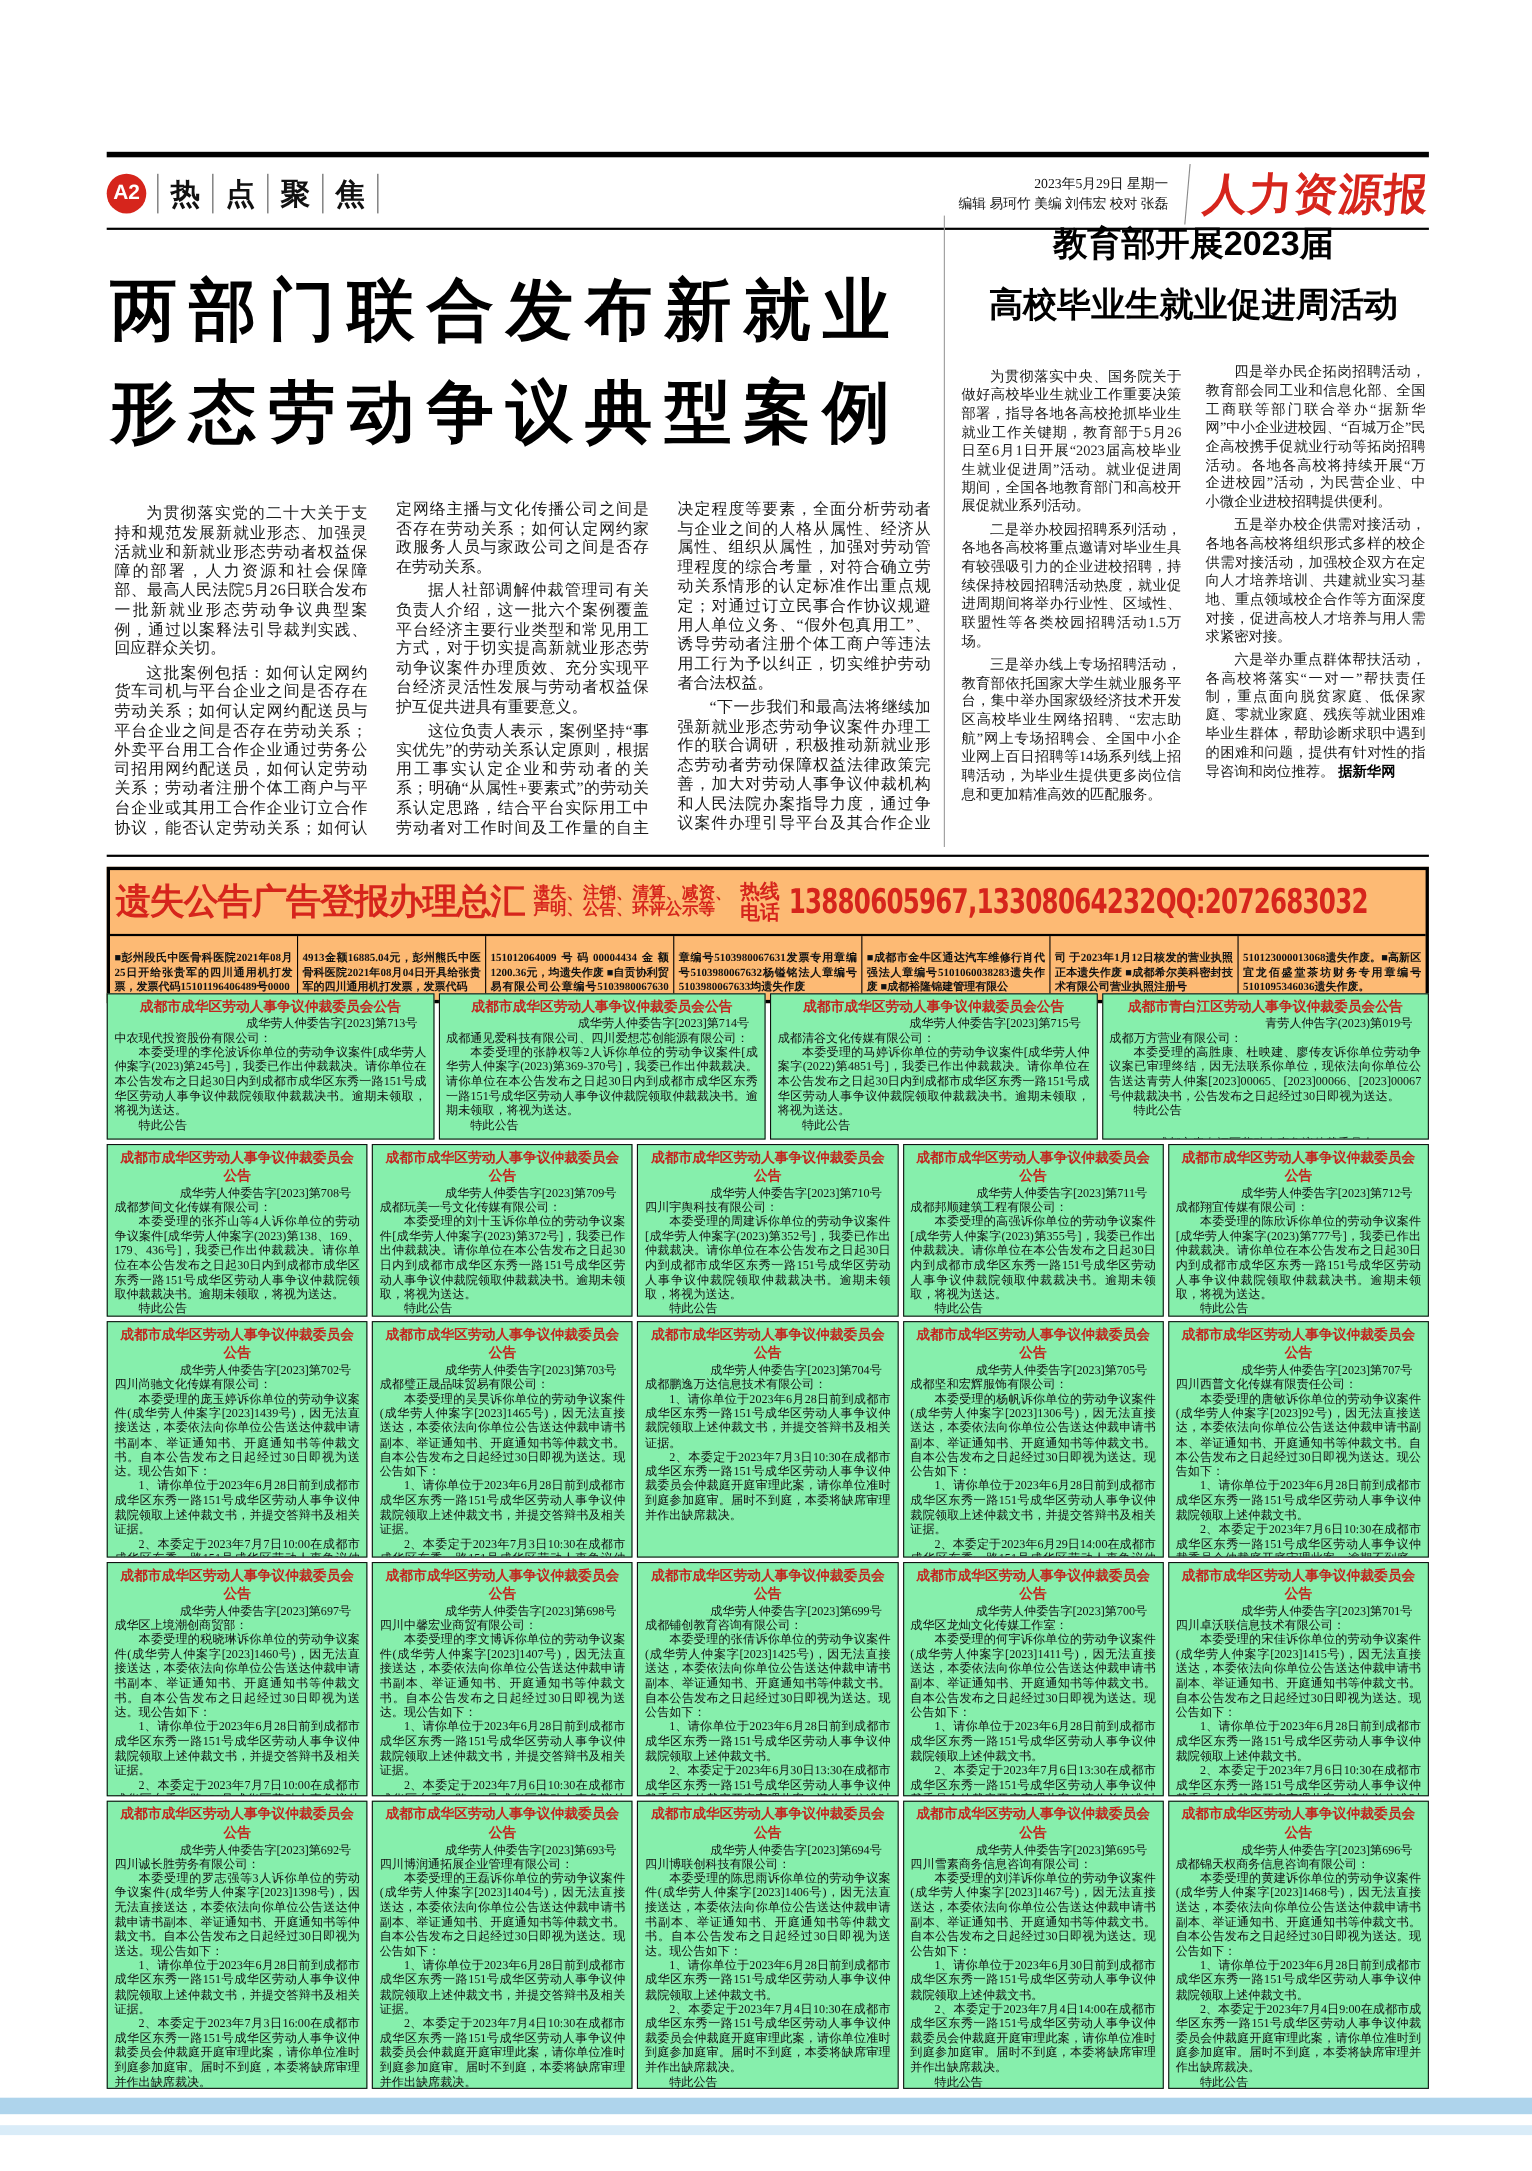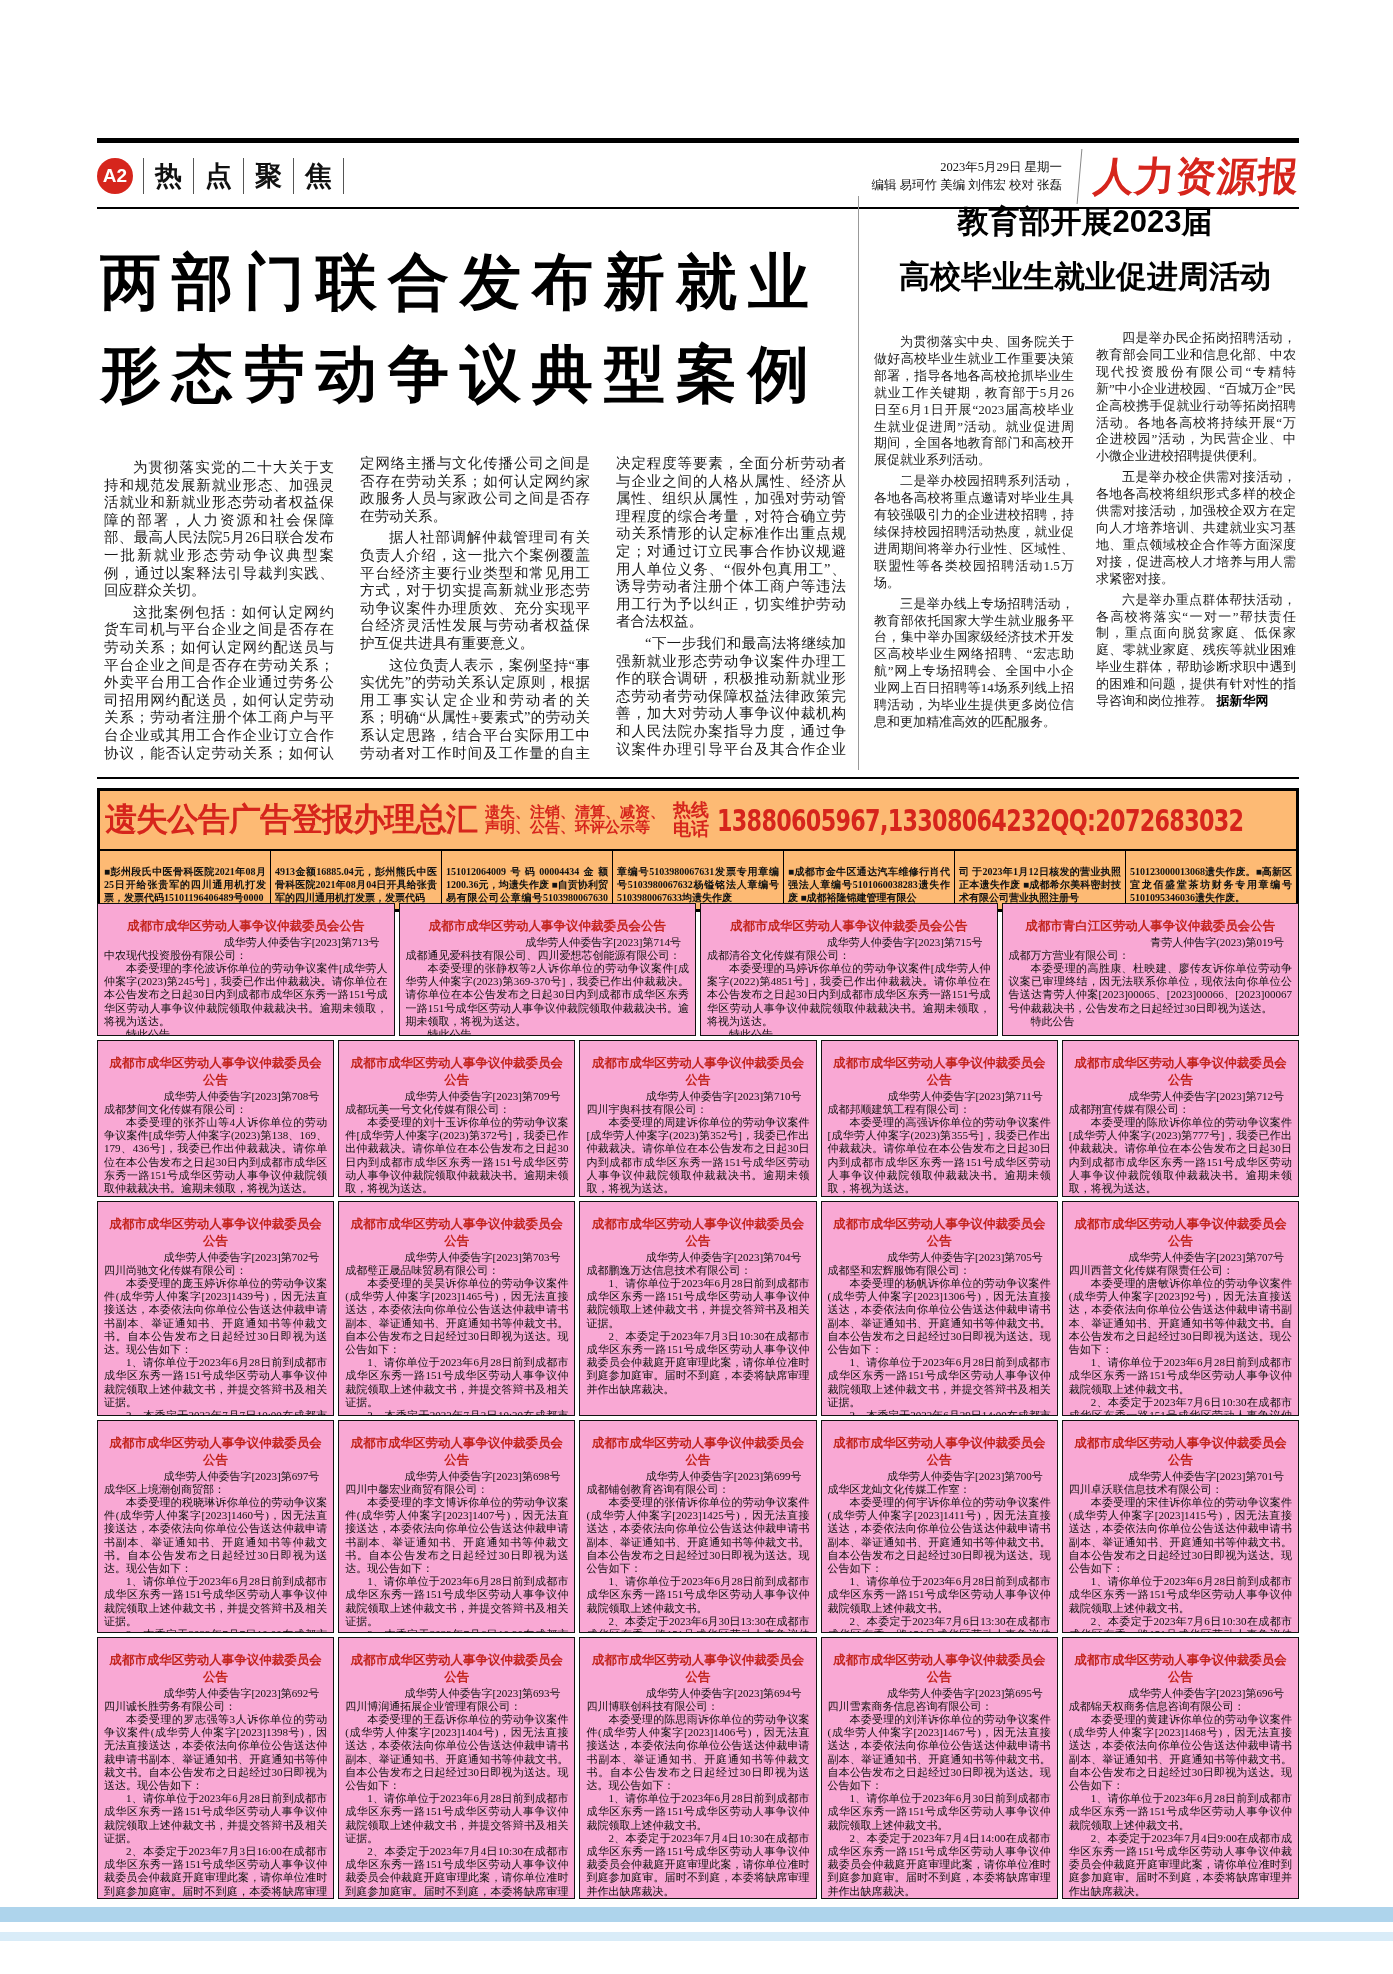--- a/index.html
+++ b/index.html
@@ -50,21 +50,21 @@
              text-align:justify;overflow:hidden;color:#111;}
   .lost-cell:last-child{border-right:none;}
 
   .grid{position:absolute;left:97px;top:903px;width:1202px;display:flex;flex-direction:column;gap:4px;}
   .grid-row{display:flex;gap:4px;}
   .grid-row:nth-child(1){height:133px;}
   .grid-row:nth-child(2){height:157px;}
   .grid-row:nth-child(3){height:215px;}
   .grid-row:nth-child(4){height:213px;}
   .grid-row:nth-child(5){height:262px;}
-  .nbox{flex:1;border:1.5px solid #111;padding:14px 6px;overflow:hidden;background:#f9a8d4;box-sizing:border-box;}
+  .nbox{flex:1;border:1.5px solid #111;padding:3px 6px;overflow:hidden;background:#86efac;box-sizing:border-box;}
   .b-title{color:#c3251e;font-weight:bold;text-align:center;font-size:12.5px;line-height:17px;}
   .b-docno{text-align:right;font-size:11px;padding-right:8px;line-height:14px;color:#111;}
   .b-recipient{font-size:11px;line-height:13px;color:#111;}
   .b-paras p{margin:0;text-indent:2em;font-size:11px;line-height:13.2px;text-align:justify;color:#111;}
   .b-sign{text-align:center;font-size:11px;line-height:13px;margin-top:17px;color:#111;}
   .b-date{text-align:right;font-size:11px;line-height:13px;padding-right:12px;color:#111;}
 
   .bar1{position:absolute;left:0;top:1907px;width:1393px;height:15px;background:#aed4ec;}
   .bar2{position:absolute;left:0;top:1932px;width:1393px;height:9px;background:#d9ecf8;}
 </style>
@@ -109,21 +109,21 @@
   <div class="v-divider"></div>
 
   <div class="right-title">
     <div>教育部开展2023届</div>
     <div>高校毕业生就业促进周活动</div>
   </div>
   <div class="right-body" id="rightBody">
       <p>为贯彻落实中央、国务院关于做好高校毕业生就业工作重要决策部署，指导各地各高校抢抓毕业生就业工作关键期，教育部于5月26日至6月1日开展“2023届高校毕业生就业促进周”活动。就业促进周期间，全国各地教育部门和高校开展促就业系列活动。</p>
       <p>二是举办校园招聘系列活动，各地各高校将重点邀请对毕业生具有较强吸引力的企业进校招聘，持续保持校园招聘活动热度，就业促进周期间将举办行业性、区域性、联盟性等各类校园招聘活动1.5万场。</p>
       <p>三是举办线上专场招聘活动，教育部依托国家大学生就业服务平台，集中举办国家级经济技术开发区高校毕业生网络招聘、“宏志助航”网上专场招聘会、全国中小企业网上百日招聘等14场系列线上招聘活动，为毕业生提供更多岗位信息和更加精准高效的匹配服务。</p>
-      <p>四是举办民企拓岗招聘活动，教育部会同工业和信息化部、中农现代投资股份有限公司“专精特新”中小企业进校园、“百城万企”民企高校携手促就业行动等拓岗招聘活动。各地各高校将持续开展“万企进校园”活动，为民营企业、中小微企业进校招聘提供便利。</p>
+      <p>四是举办民企拓岗招聘活动，教育部会同工业和信息化部、全国工商联等部门联合举办“据新华网”中小企业进校园、“百城万企”民企高校携手促就业行动等拓岗招聘活动。各地各高校将持续开展“万企进校园”活动，为民营企业、中小微企业进校招聘提供便利。</p>
       <p>五是举办校企供需对接活动，各地各高校将组织形式多样的校企供需对接活动，加强校企双方在定向人才培养培训、共建就业实习基地、重点领域校企合作等方面深度对接，促进高校人才培养与用人需求紧密对接。</p>
       <p>六是举办重点群体帮扶活动，各高校将落实“一对一”帮扶责任制，重点面向脱贫家庭、低保家庭、零就业家庭、残疾等就业困难毕业生群体，帮助诊断求职中遇到的困难和问题，提供有针对性的指导咨询和岗位推荐。<b class="credit"> 据新华网</b></p>
     </div>
 
   <div class="rule pre-banner-rule"></div>
 
   <div class="banner">
     <div class="banner-top">
       <div class="banner-title">遗失公告广告登报办理总汇</div>
       <div class="banner-cats">

